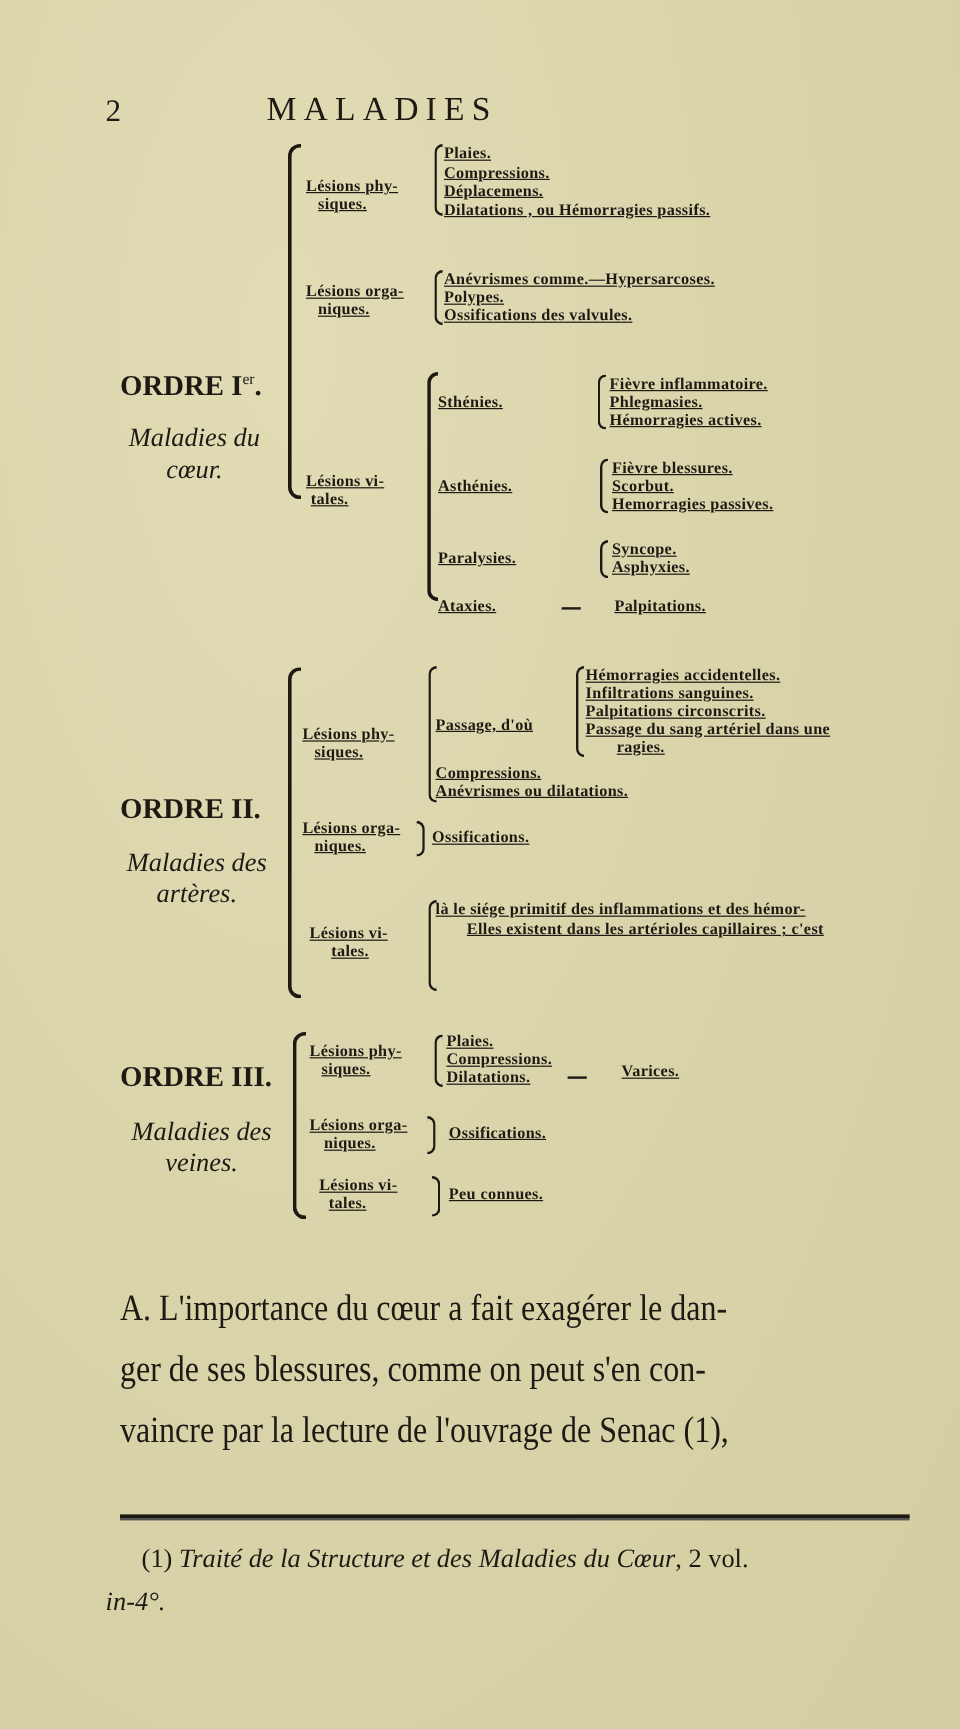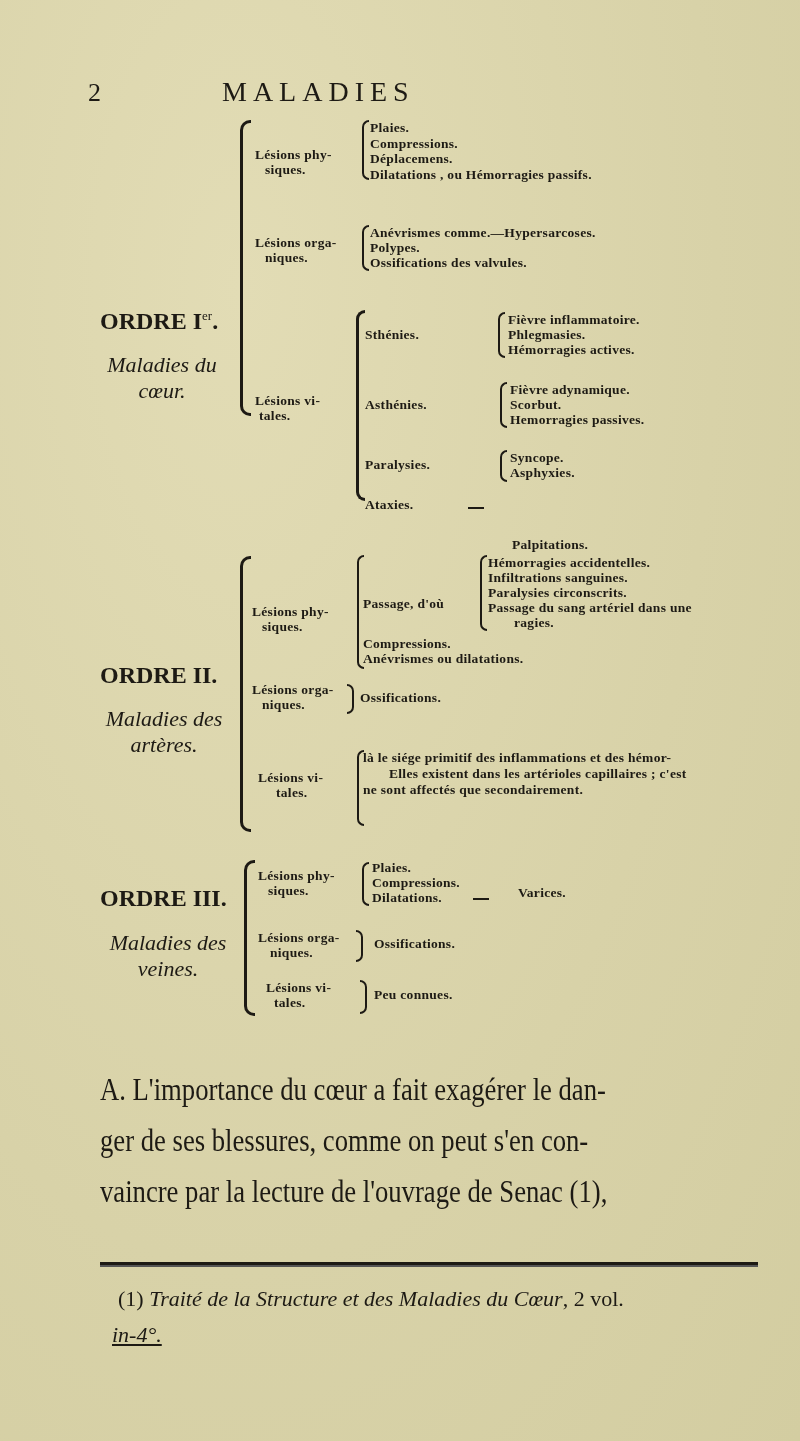--- a/index.html
+++ b/index.html
@@ -6,21 +6,21 @@
   body {
     width: 800px; height: 1441px; position: relative; overflow: hidden;
     background: #dcd6ad;
     background-image: radial-gradient(ellipse at 30% 20%, #e2dcb5 0%, #d8d2a8 60%, #d3cda1 100%);
     font-family: "Liberation Serif", "DejaVu Serif", serif;
     color: #1d1a14;
   }
   .abs { position: absolute; white-space: nowrap; }
   .hdr-num { left: 88px; top: 78px; font-size: 26px; }
   .hdr-title { left: 222px; top: 76px; font-size: 28px; letter-spacing: 6px; }
-  .small { font-size: 13.5px; font-weight: bold; line-height: 15px; letter-spacing: 0.3px; }
+  .small { font-size: 13.5px; font-weight: bold; line-height: 15px; letter-spacing: 0.3px; text-decoration: underline; }
   .ordre { font-size: 24px; font-weight: bold; }
   .ordre sup { font-size: 13px; font-weight: normal; }
   .malad { font-size: 22px; font-style: italic; text-align: center; line-height: 26px; }
   .brace { position: absolute; border: 3px solid #1d1a14; border-right: none; border-radius: 10px 0 0 10px; }
   .brace-r { position: absolute; border: 3px solid #1d1a14; border-left: none; border-radius: 0 10px 10px 0; }
   .brace.thin, .brace-r.thin { border-width: 2px; }
   .body-text { left: 100px; font-size: 31px; line-height: 40px; font-family: "Liberation Serif", serif; transform: scaleX(0.86); transform-origin: left; }
   .rule { position: absolute; left: 100px; width: 658px; height: 3px; background: #1d1a14; top: 1262px; box-shadow: 0 2px 0 #555; }
   .fn { font-size: 22px; }
   .fn i { font-style: italic; }
@@ -73,56 +73,56 @@
   <div class="brace thin" style="left:498px;top:312px;width:5px;height:42px;"></div>
   <div class="abs small" style="left:508px;top:312px;">
     <div>Fièvre inflammatoire.</div>
     <div>Phlegmasies.</div>
     <div>Hémorragies actives.</div>
   </div>
 
   <div class="abs small" style="left:365px;top:397px;">Asthénies.</div>
   <div class="brace thin" style="left:500px;top:382px;width:5px;height:42px;"></div>
   <div class="abs small" style="left:510px;top:382px;">
-    <div>Fièvre adynamique.</div>
+    <div>Fièvre blessures.</div>
     <div>Scorbut.</div>
     <div>Hemorragies passives.</div>
   </div>
 
   <div class="abs small" style="left:365px;top:457px;">Paralysies.</div>
   <div class="brace thin" style="left:500px;top:450px;width:5px;height:28px;"></div>
   <div class="abs small" style="left:510px;top:450px;">
     <div>Syncope.</div>
     <div>Asphyxies.</div>
   </div>
 
   <div class="abs small" style="left:365px;top:497px;">Ataxies.</div>
   <div class="abs" style="left:458px;top:498px;"><span class="dash"></span></div>
-  <div class="abs small" style="left:512px;top:497px;margin-top:40px;">Palpitations.</div>
+  <div class="abs small" style="left:512px;top:497px;">Palpitations.</div>
 </div>
 
 <div>
   <div class="abs ordre" style="left:100px;top:662px;">ORDRE II.</div>
   <div class="abs malad" style="left:88px;top:706px;width:152px;">
     <div>Maladies des</div>
     <div>artères.</div>
   </div>
   <div class="brace" style="left:240px;top:556px;width:8px;height:270px;"></div>
 
   <div class="abs small" style="left:252px;top:604px;">
     <div>Lésions phy-</div>
     <div style="padding-left:10px">siques.</div>
   </div>
   <div class="brace thin" style="left:357px;top:555px;width:5px;height:110px;"></div>
   <div class="abs small" style="left:363px;top:596px;">Passage, d'où</div>
   <div class="brace thin" style="left:480px;top:555px;width:5px;height:72px;"></div>
   <div class="abs small" style="left:488px;top:555px;">
     <div>Hémorragies accidentelles.</div>
     <div>Infiltrations sanguines.</div>
-    <div>Paralysies circonscrits.</div>
+    <div>Palpitations circonscrits.</div>
     <div>Passage du sang artériel dans une</div>
     <div style="padding-left:26px">ragies.</div>
   </div>
   <div class="abs small" style="left:363px;top:636px;">
     <div>Compressions.</div>
     <div>Anévrismes ou dilatations.</div>
   </div>
 
   <div class="abs small" style="left:252px;top:682px;">
     <div>Lésions orga-</div>
@@ -132,21 +132,20 @@
   <div class="abs small" style="left:360px;top:690px;">Ossifications.</div>
 
   <div class="abs small" style="left:258px;top:770px;">
     <div>Lésions vi-</div>
     <div style="padding-left:18px">tales.</div>
   </div>
   <div class="brace thin" style="left:357px;top:750px;width:5px;height:72px;"></div>
   <div class="abs small" style="left:363px;top:750px;line-height:16px;">
     <div>là le siége primitif des inflammations et des hémor-</div>
     <div style="padding-left:26px">Elles existent dans les artérioles capillaires ; c'est</div>
-    <div>ne sont affectés que secondairement.</div>
   </div>
 </div>
 
 <div>
   <div class="abs ordre" style="left:100px;top:885px;">ORDRE III.</div>
   <div class="abs malad" style="left:92px;top:930px;width:152px;">
     <div>Maladies des</div>
     <div>veines.</div>
   </div>
   <div class="brace" style="left:244px;top:860px;width:8px;height:150px;"></div>
@@ -185,14 +184,14 @@
   <div class="abs body-text" style="top:1172px;">vaincre par la lecture de l'ouvrage de Senac (1),</div>
 </div>
 
 <div class="rule"></div>
 
 <div>
   <div class="abs fn" style="left:118px;top:1286px;">
     <span>(1)</span>
     <i>Traité de la Structure et des Maladies du Cœur</i><span>, 2 vol.</span>
   </div>
-  <div class="abs fn" style="left:112px;top:1322px;font-style:italic;text-decoration:underline;">in-4°.</div>
+  <div class="abs fn" style="left:88px;top:1322px;font-style:italic;">in-4°.</div>
 </div>
 
 </body></html>

